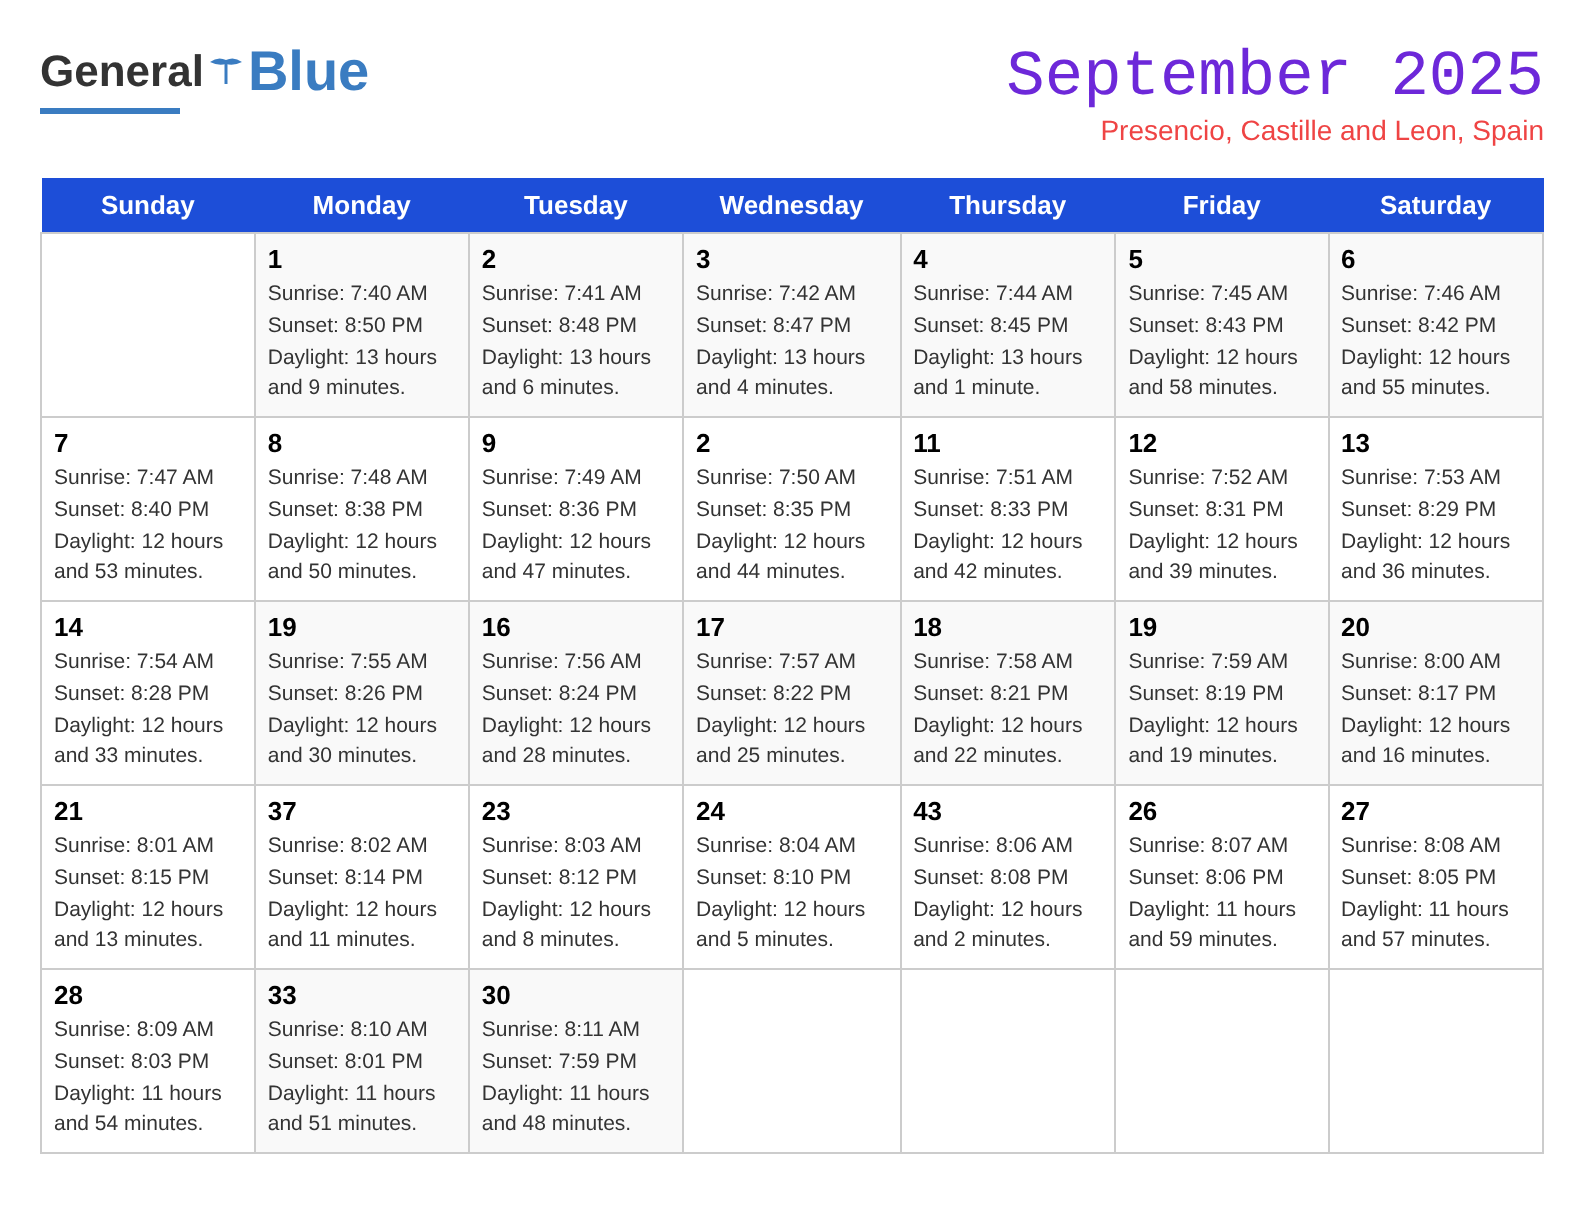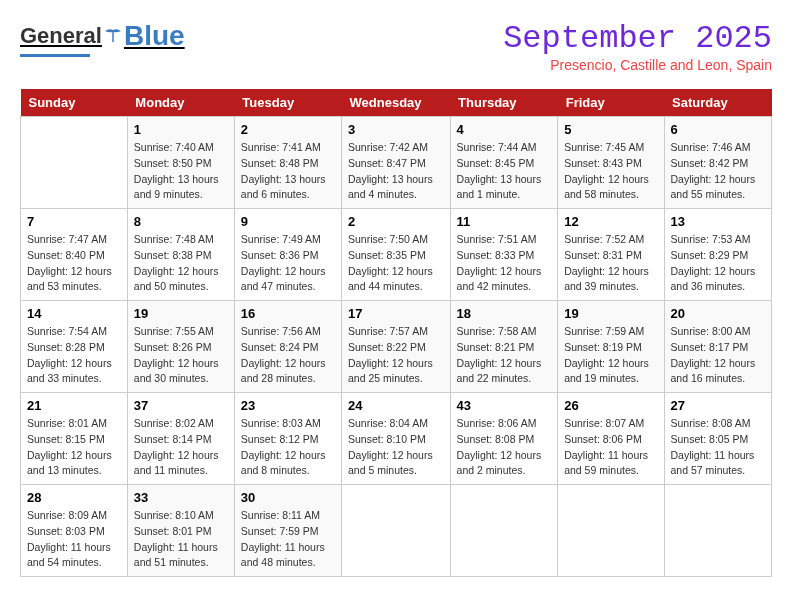--- a/index.html
+++ b/index.html
@@ -39,23 +39,23 @@
     .location {
       font-size: 14px;
       color: #ef4444;
     }
     table {
       width: 100%;
       border-collapse: collapse;
       font-size: 11px;
     }
     thead tr th {
-      background: #b91c1c;
+      background: #1d4ed8;
       color: #fff;
-      text-align: left;
+      text-align: center;
       padding: 6px 8px;
       font-size: 13px;
       font-weight: bold;
     }
     tbody tr td {
       border: 1px solid #ccc;
       vertical-align: top;
       padding: 5px 6px;
       width: 110px;
       min-height: 80px;
@@ -83,21 +83,21 @@
     }
     tbody tr td.empty-cell {
       background: #fff !important;
     }
   </style>
 </head>
 <body>
 
 <div class="header">
   <div class="logo">
-    <div style="display:flex;align-items:center;text-decoration:underline;">
+    <div style="display:flex;align-items:center;">
       <span style="font-size:22px;font-weight:bold;color:#333;">General</span>
       <svg width="20" height="16" viewBox="0 0 20 16" style="margin:0 1px;">
         <path d="M10 2 Q14 0 18 3 Q14 5 10 4 Q6 5 2 3 Q6 0 10 2Z" fill="#3a7cc1"></path>
         <path d="M10 4 L10 14" stroke="#3a7cc1" stroke-width="1.5" fill="none"></path>
       </svg>
       <span style="font-size:28px;font-weight:bold;color:#3a7cc1;">Blue</span>
     </div>
     <div class="logo-line"></div>
   </div>
   <div class="title-block">

